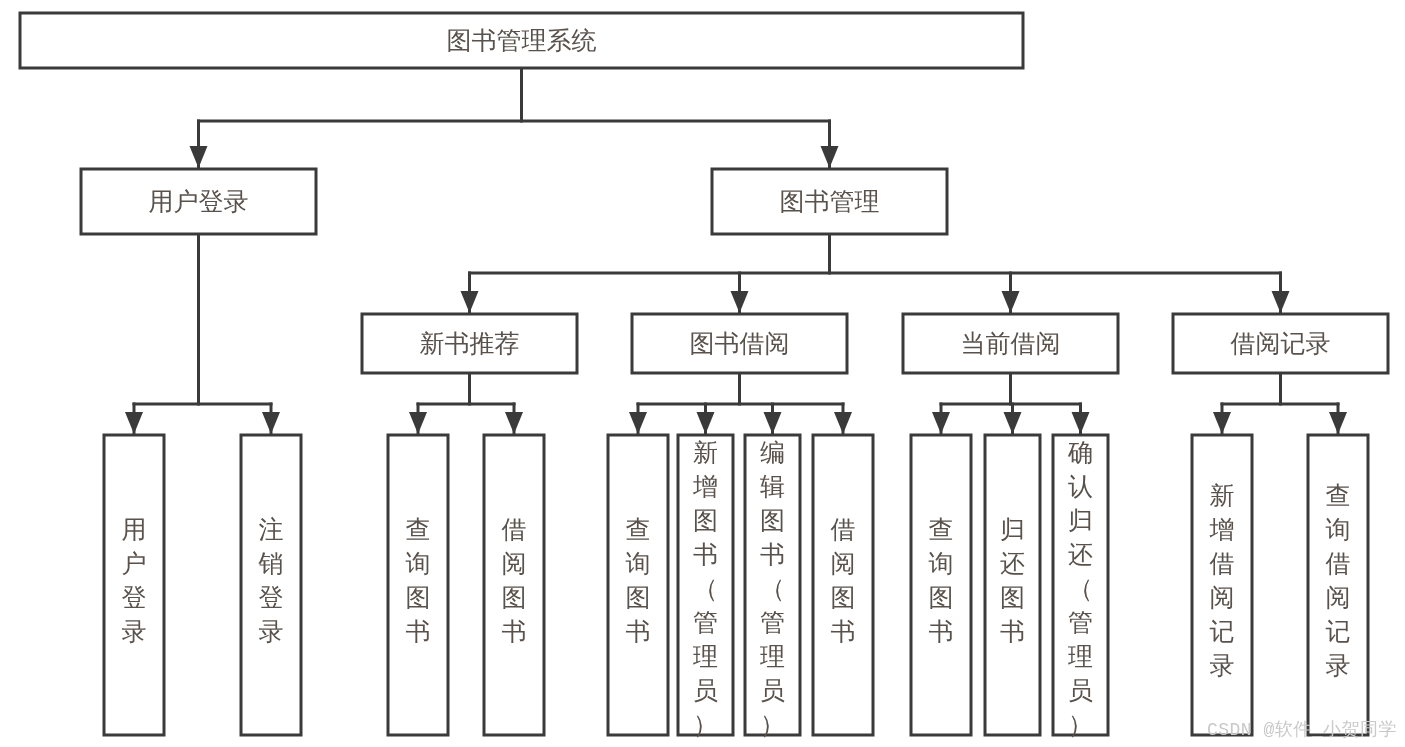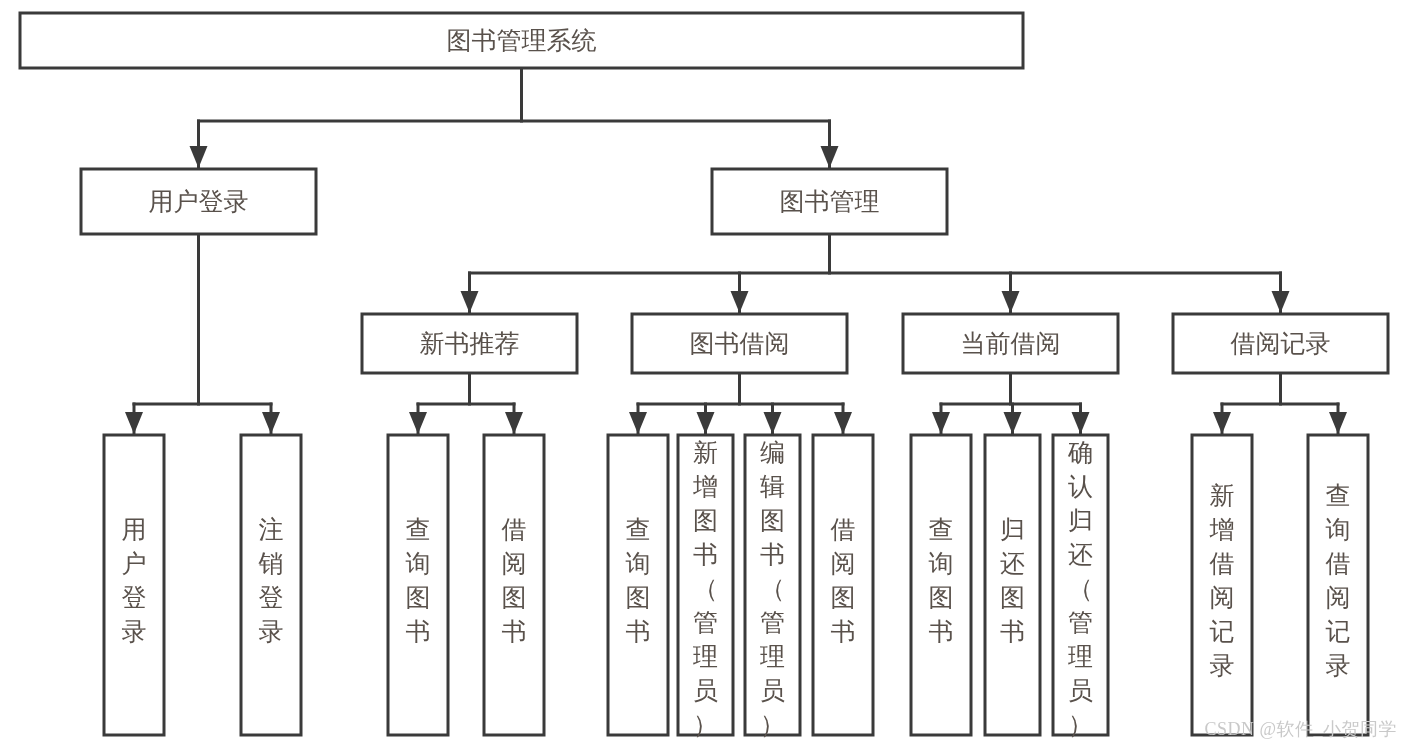--- a/index.html
+++ b/index.html
@@ -54,21 +54,21 @@
     font-family: "DejaVu Sans", "Liberation Sans", sans-serif;
     font-size: 25px;
     text-anchor: middle;
   }
   .watermark {
     position: absolute;
     right: 8px;
     bottom: 6px;
     color: #c9c9c9;
     font-size: 18px;
-    font-family: Liberation Serif, serif;
+    font-family: Liberation Mono, monospace;
     white-space: nowrap;
     letter-spacing: 0.5px;
     user-select: none;
   }
 </style>
 </head>
 <body>
 
 <div id="diagram-root">
 

